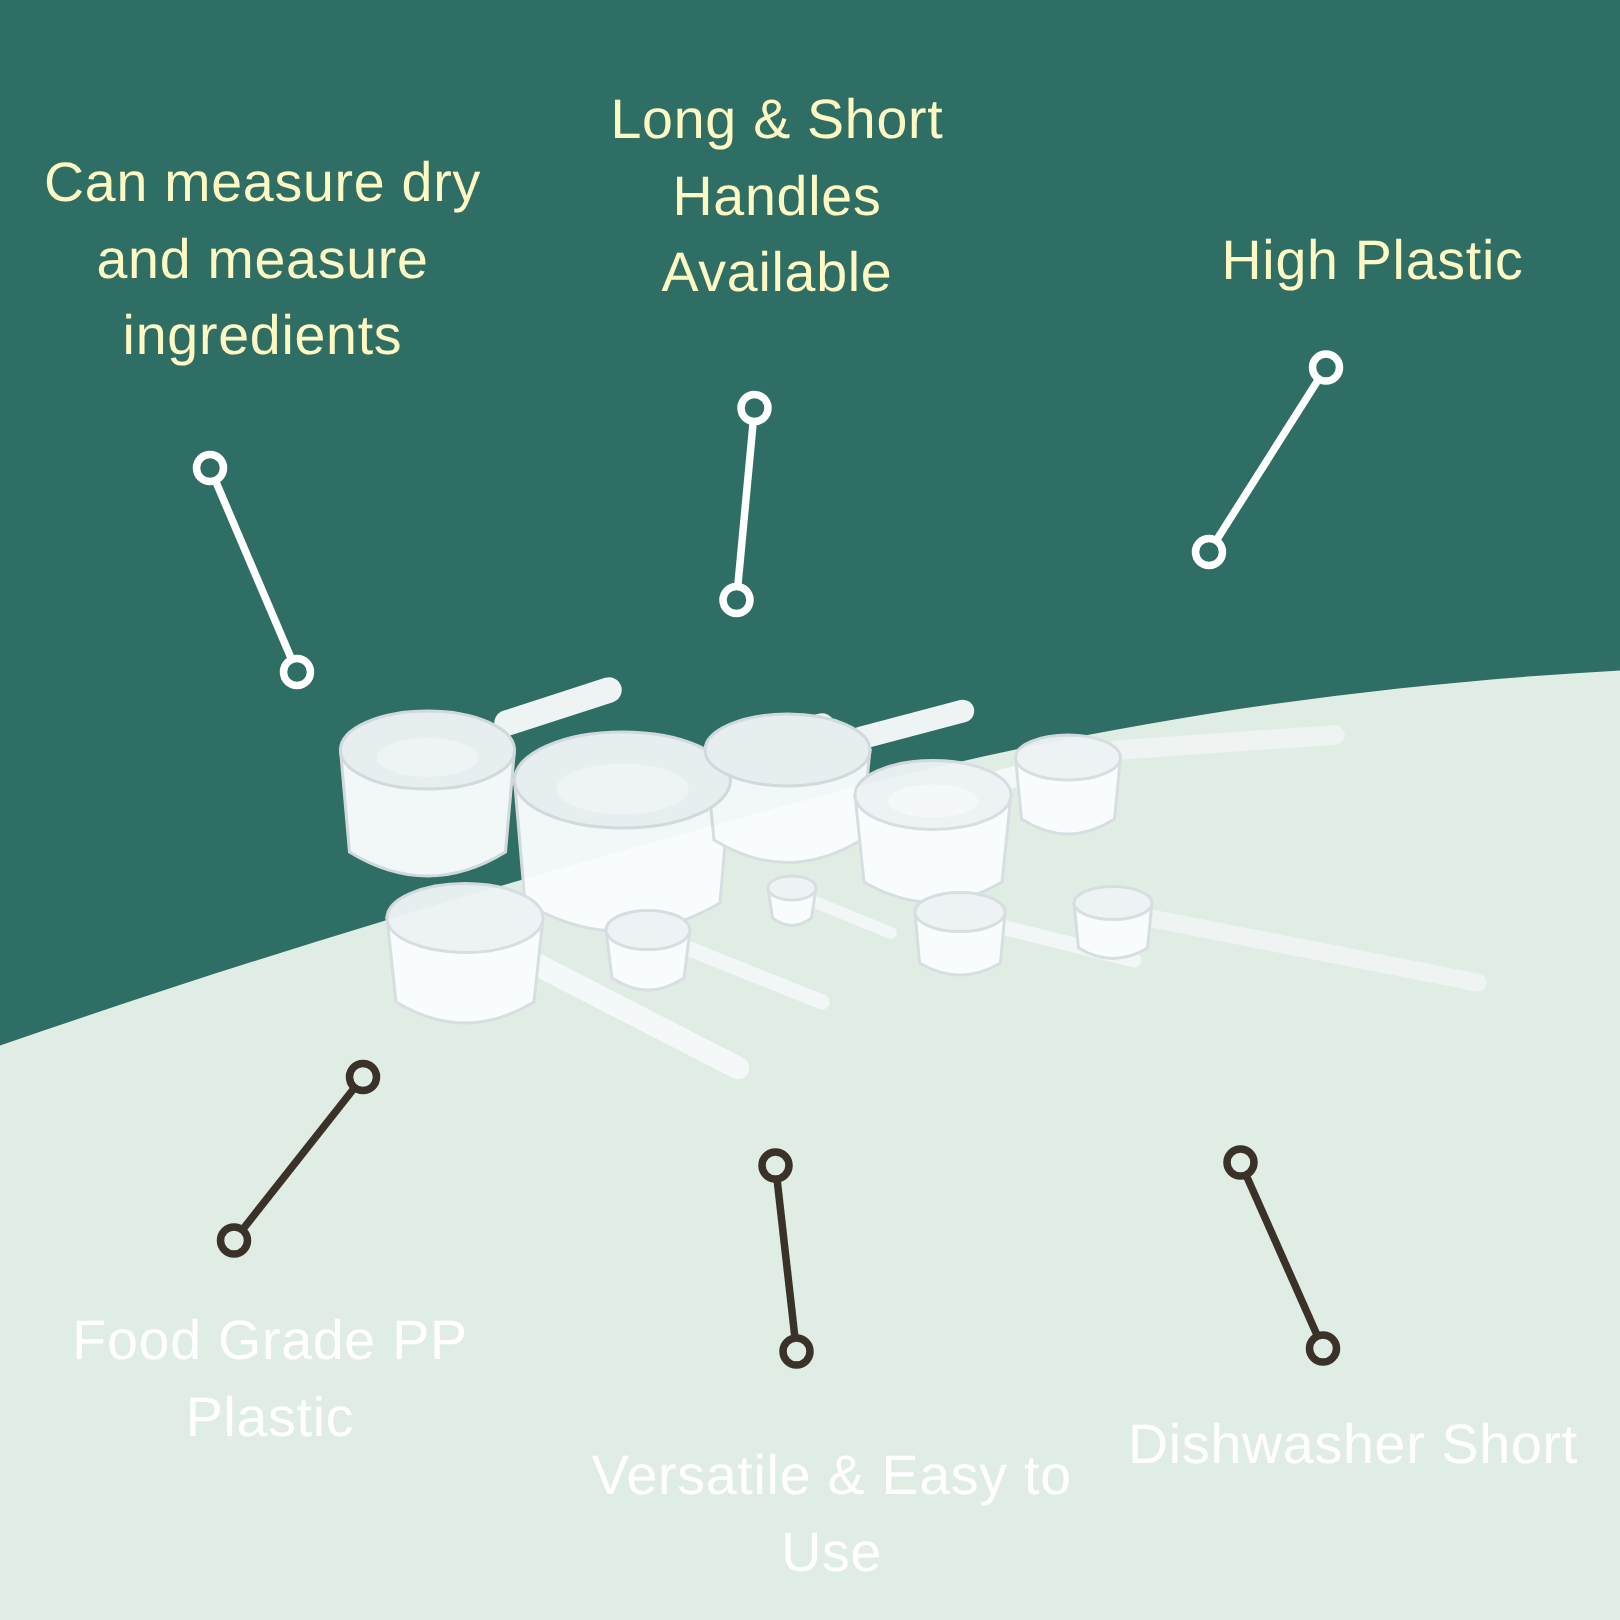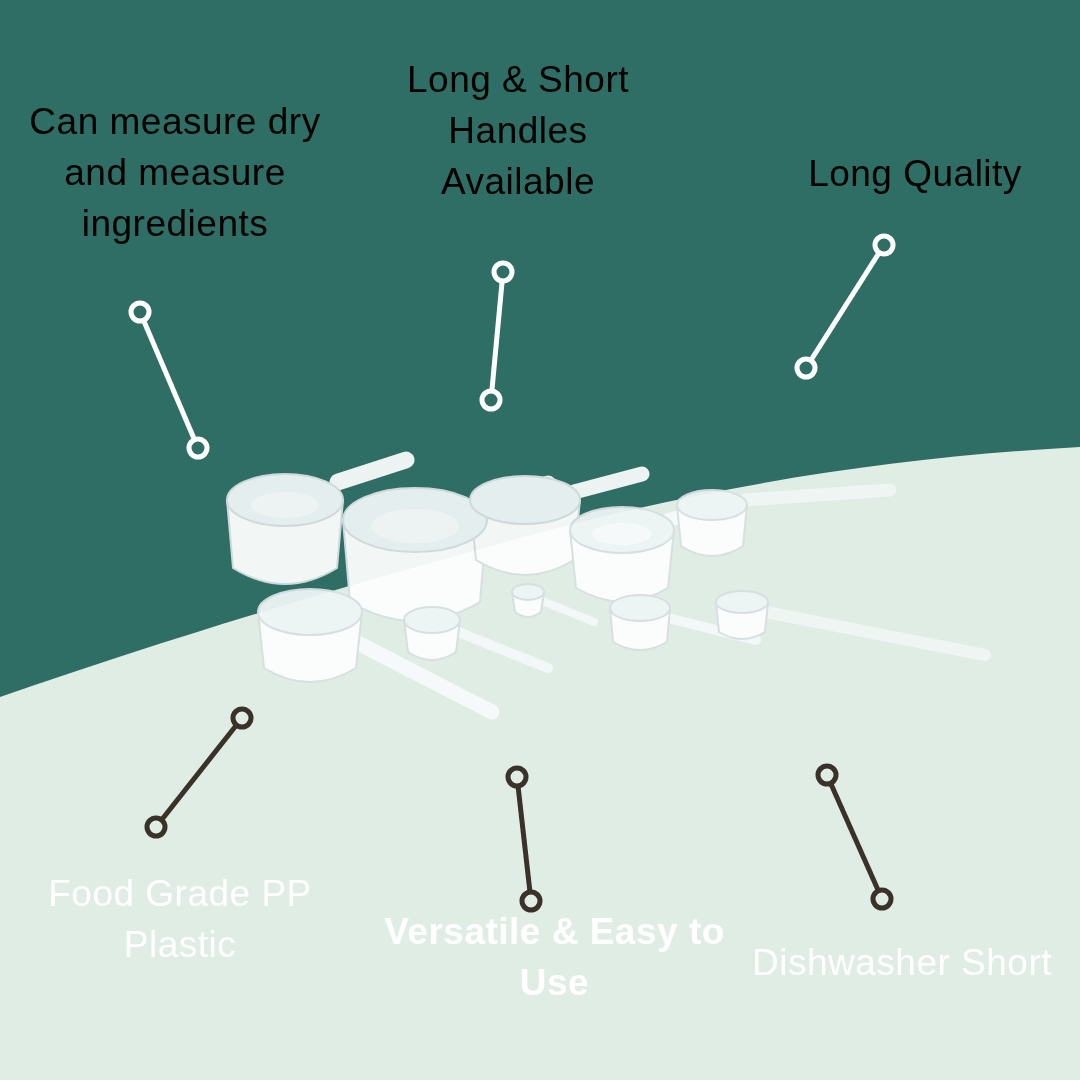--- a/index.html
+++ b/index.html
@@ -6,21 +6,21 @@
   body{
     width:1080px;height:1080px;position:relative;overflow:hidden;
     background:#2e6e64;
     font-family:"Liberation Sans","DejaVu Sans",sans-serif;
   }
   .bg-svg{position:absolute;left:0;top:0;width:1080px;height:1080px;}
   .label{
     position:absolute;text-align:center;
     font-size:37px;line-height:1.38;letter-spacing:.5px;font-weight:400;
   }
-  .label.light{color:#000000;}
+  .label.light{color:#fef9c3;}
   .label.dark{color:#ffffff;margin-left:20px;}
   .connector{position:absolute;overflow:visible;}
 </style>
 </head>
 <body>
 
 <svg class="bg-svg" viewBox="0 0 1080 1080">
   <path d="M0 1080 L0 697 C 180 635 330 590 520 538 C 720 483 900 457 1080 447 L1080 1080 Z" fill="#e0ede5"></path>
 </svg>
 
@@ -97,19 +97,19 @@
 <svg class="connector" style="left:0;top:0;width:1080px;height:1080px;" viewBox="0 0 1080 1080">
   <line x1="827" y1="775" x2="882" y2="899" stroke="#3a3129" stroke-width="5"></line>
   <circle cx="827" cy="775" r="9" fill="#e0ede5" stroke="#3a3129" stroke-width="5"></circle>
   <circle cx="882" cy="899" r="9" fill="#e0ede5" stroke="#3a3129" stroke-width="5"></circle>
 </svg>
 
 <div class="label light" style="left:10px;top:96px;width:330px;">Can measure dry and measure ingredients</div>
 
 <div class="label light" style="left:392px;top:54px;width:252px;">Long &amp; Short Handles Available</div>
 
-<div class="label light" style="left:780px;top:148px;width:270px;">Long Quality</div>
+<div class="label light" style="left:780px;top:148px;width:270px;">High Plastic</div>
 
 <div class="label dark" style="left:0px;top:868px;width:320px;">Food Grade PP Plastic</div>
 
-<div class="label dark" style="left:352px;top:906px;width:365px;font-weight:bold;">Versatile &amp; Easy to Use</div>
+<div class="label dark" style="left:352px;top:958px;width:365px;">Versatile &amp; Easy to Use</div>
 
 <div class="label dark" style="left:712px;top:937px;width:340px;">Dishwasher Short</div>
 
 </body></html>

